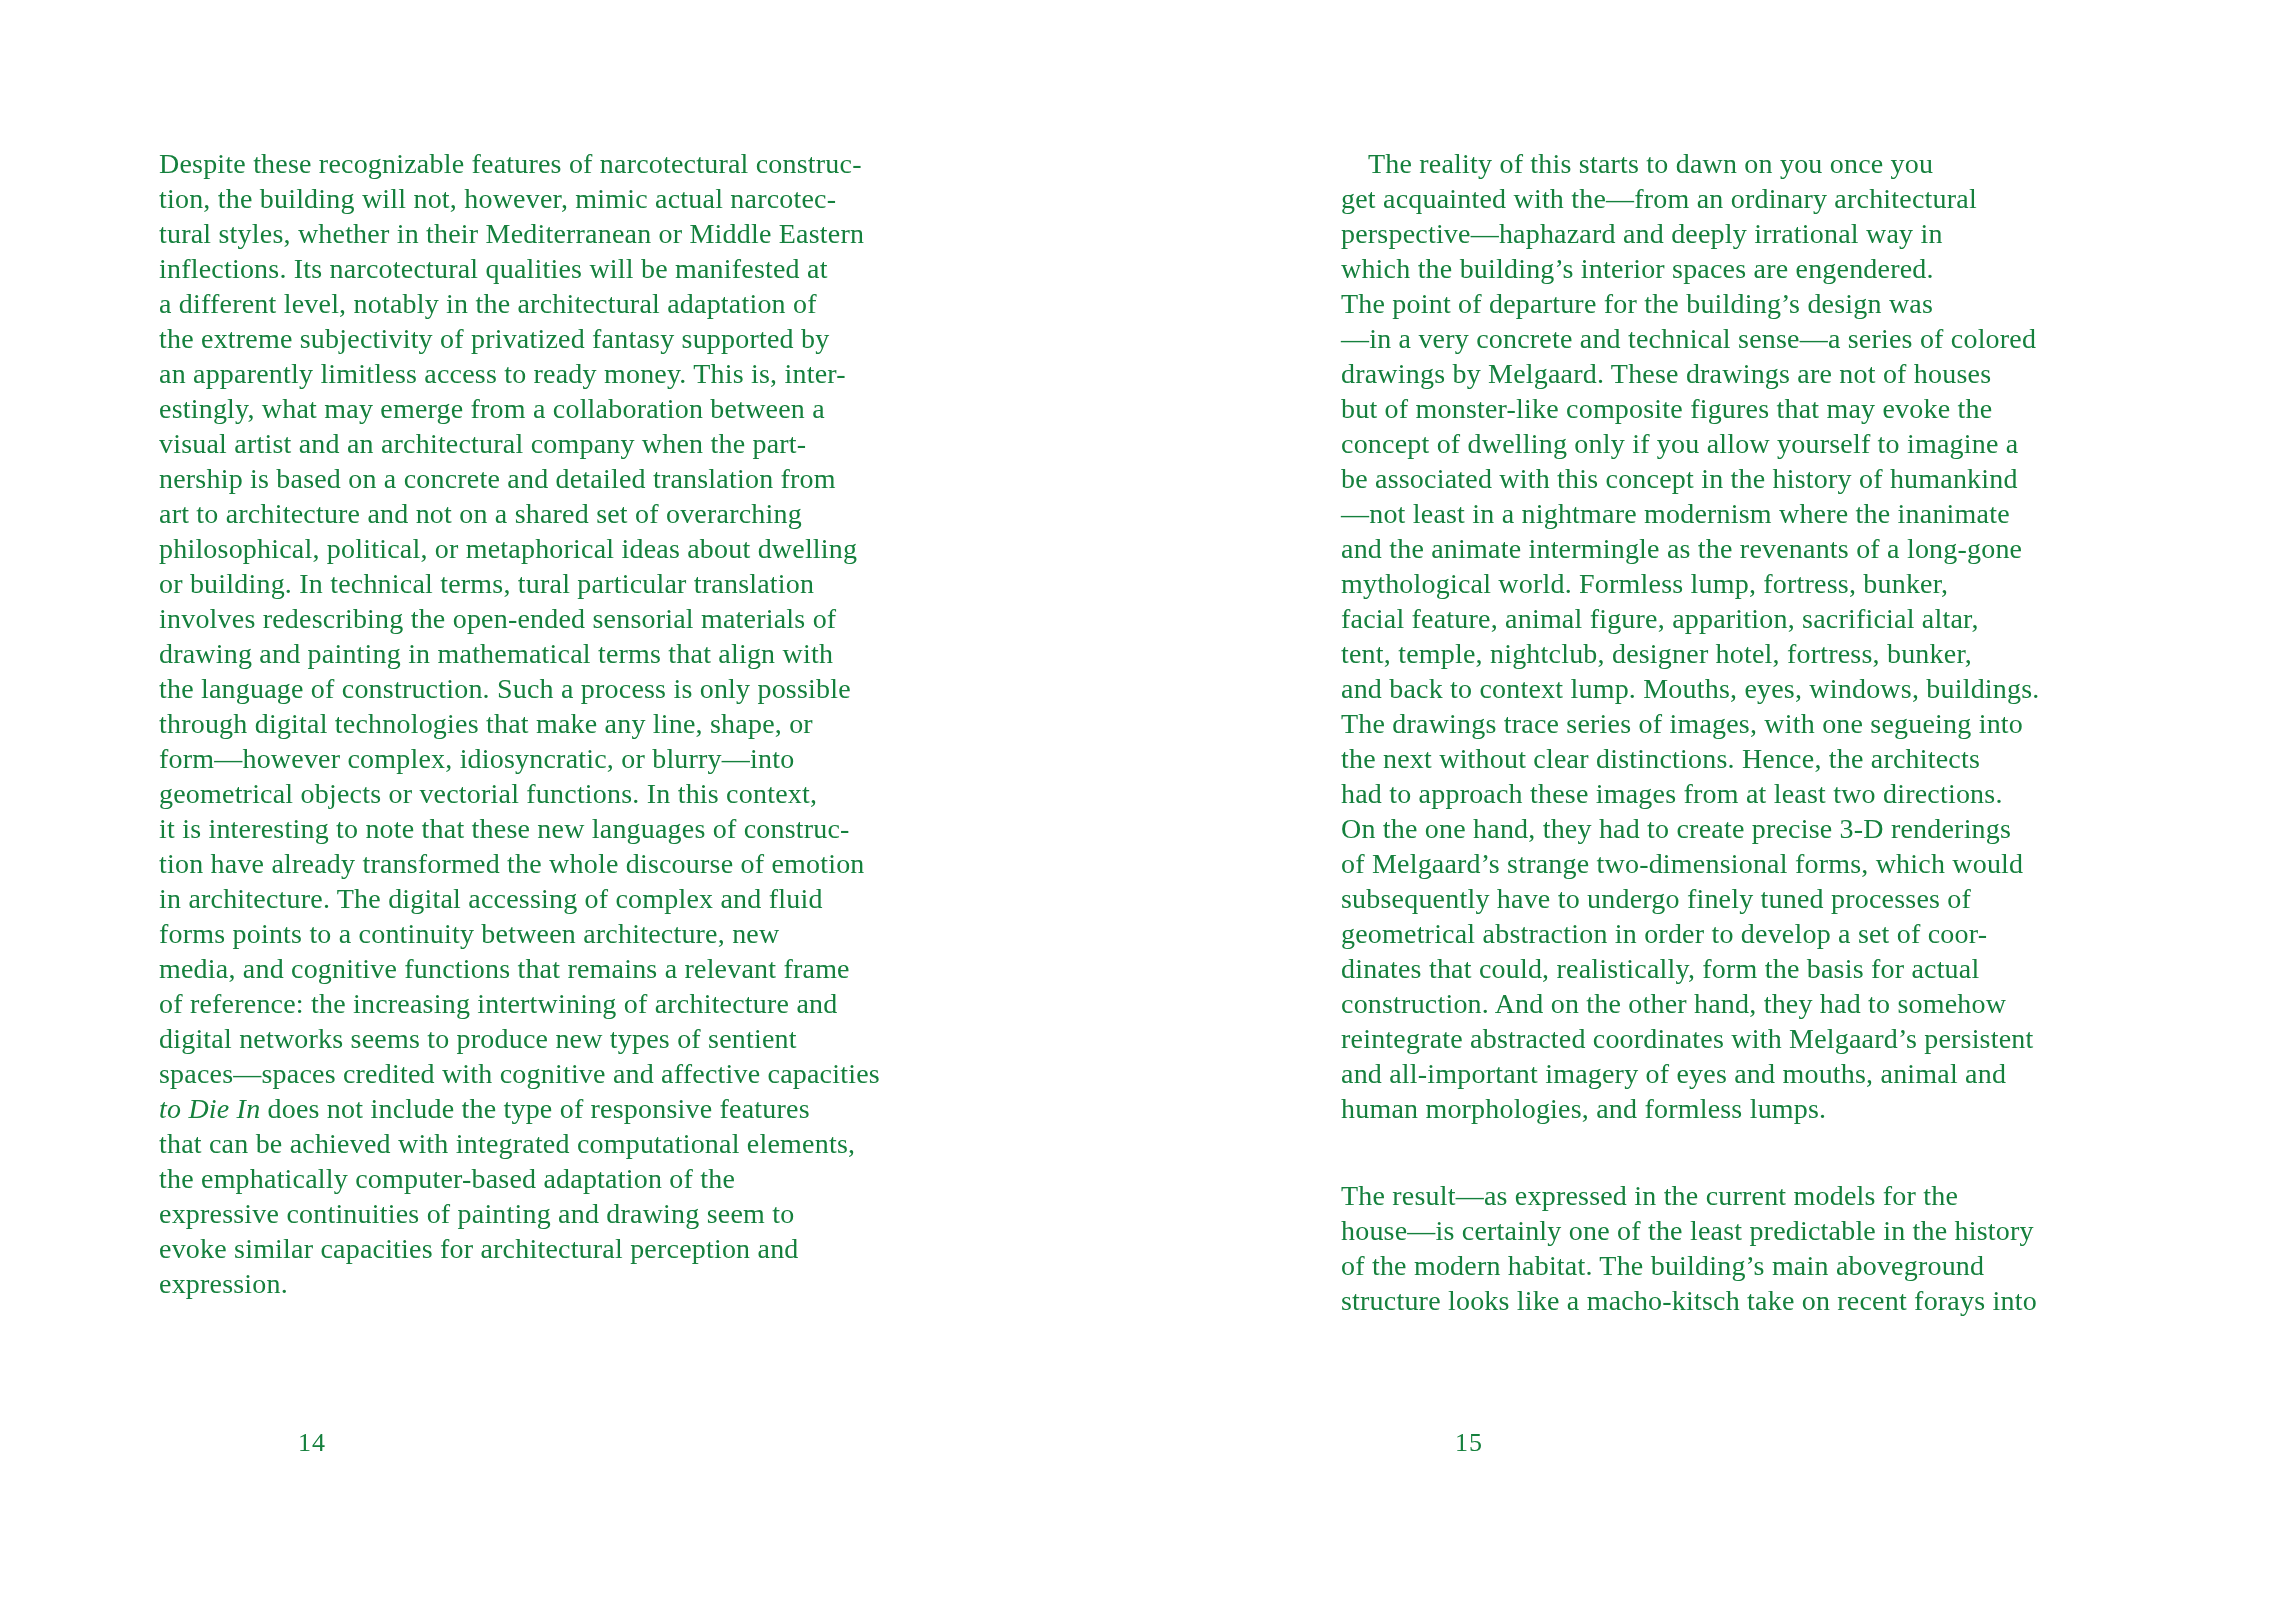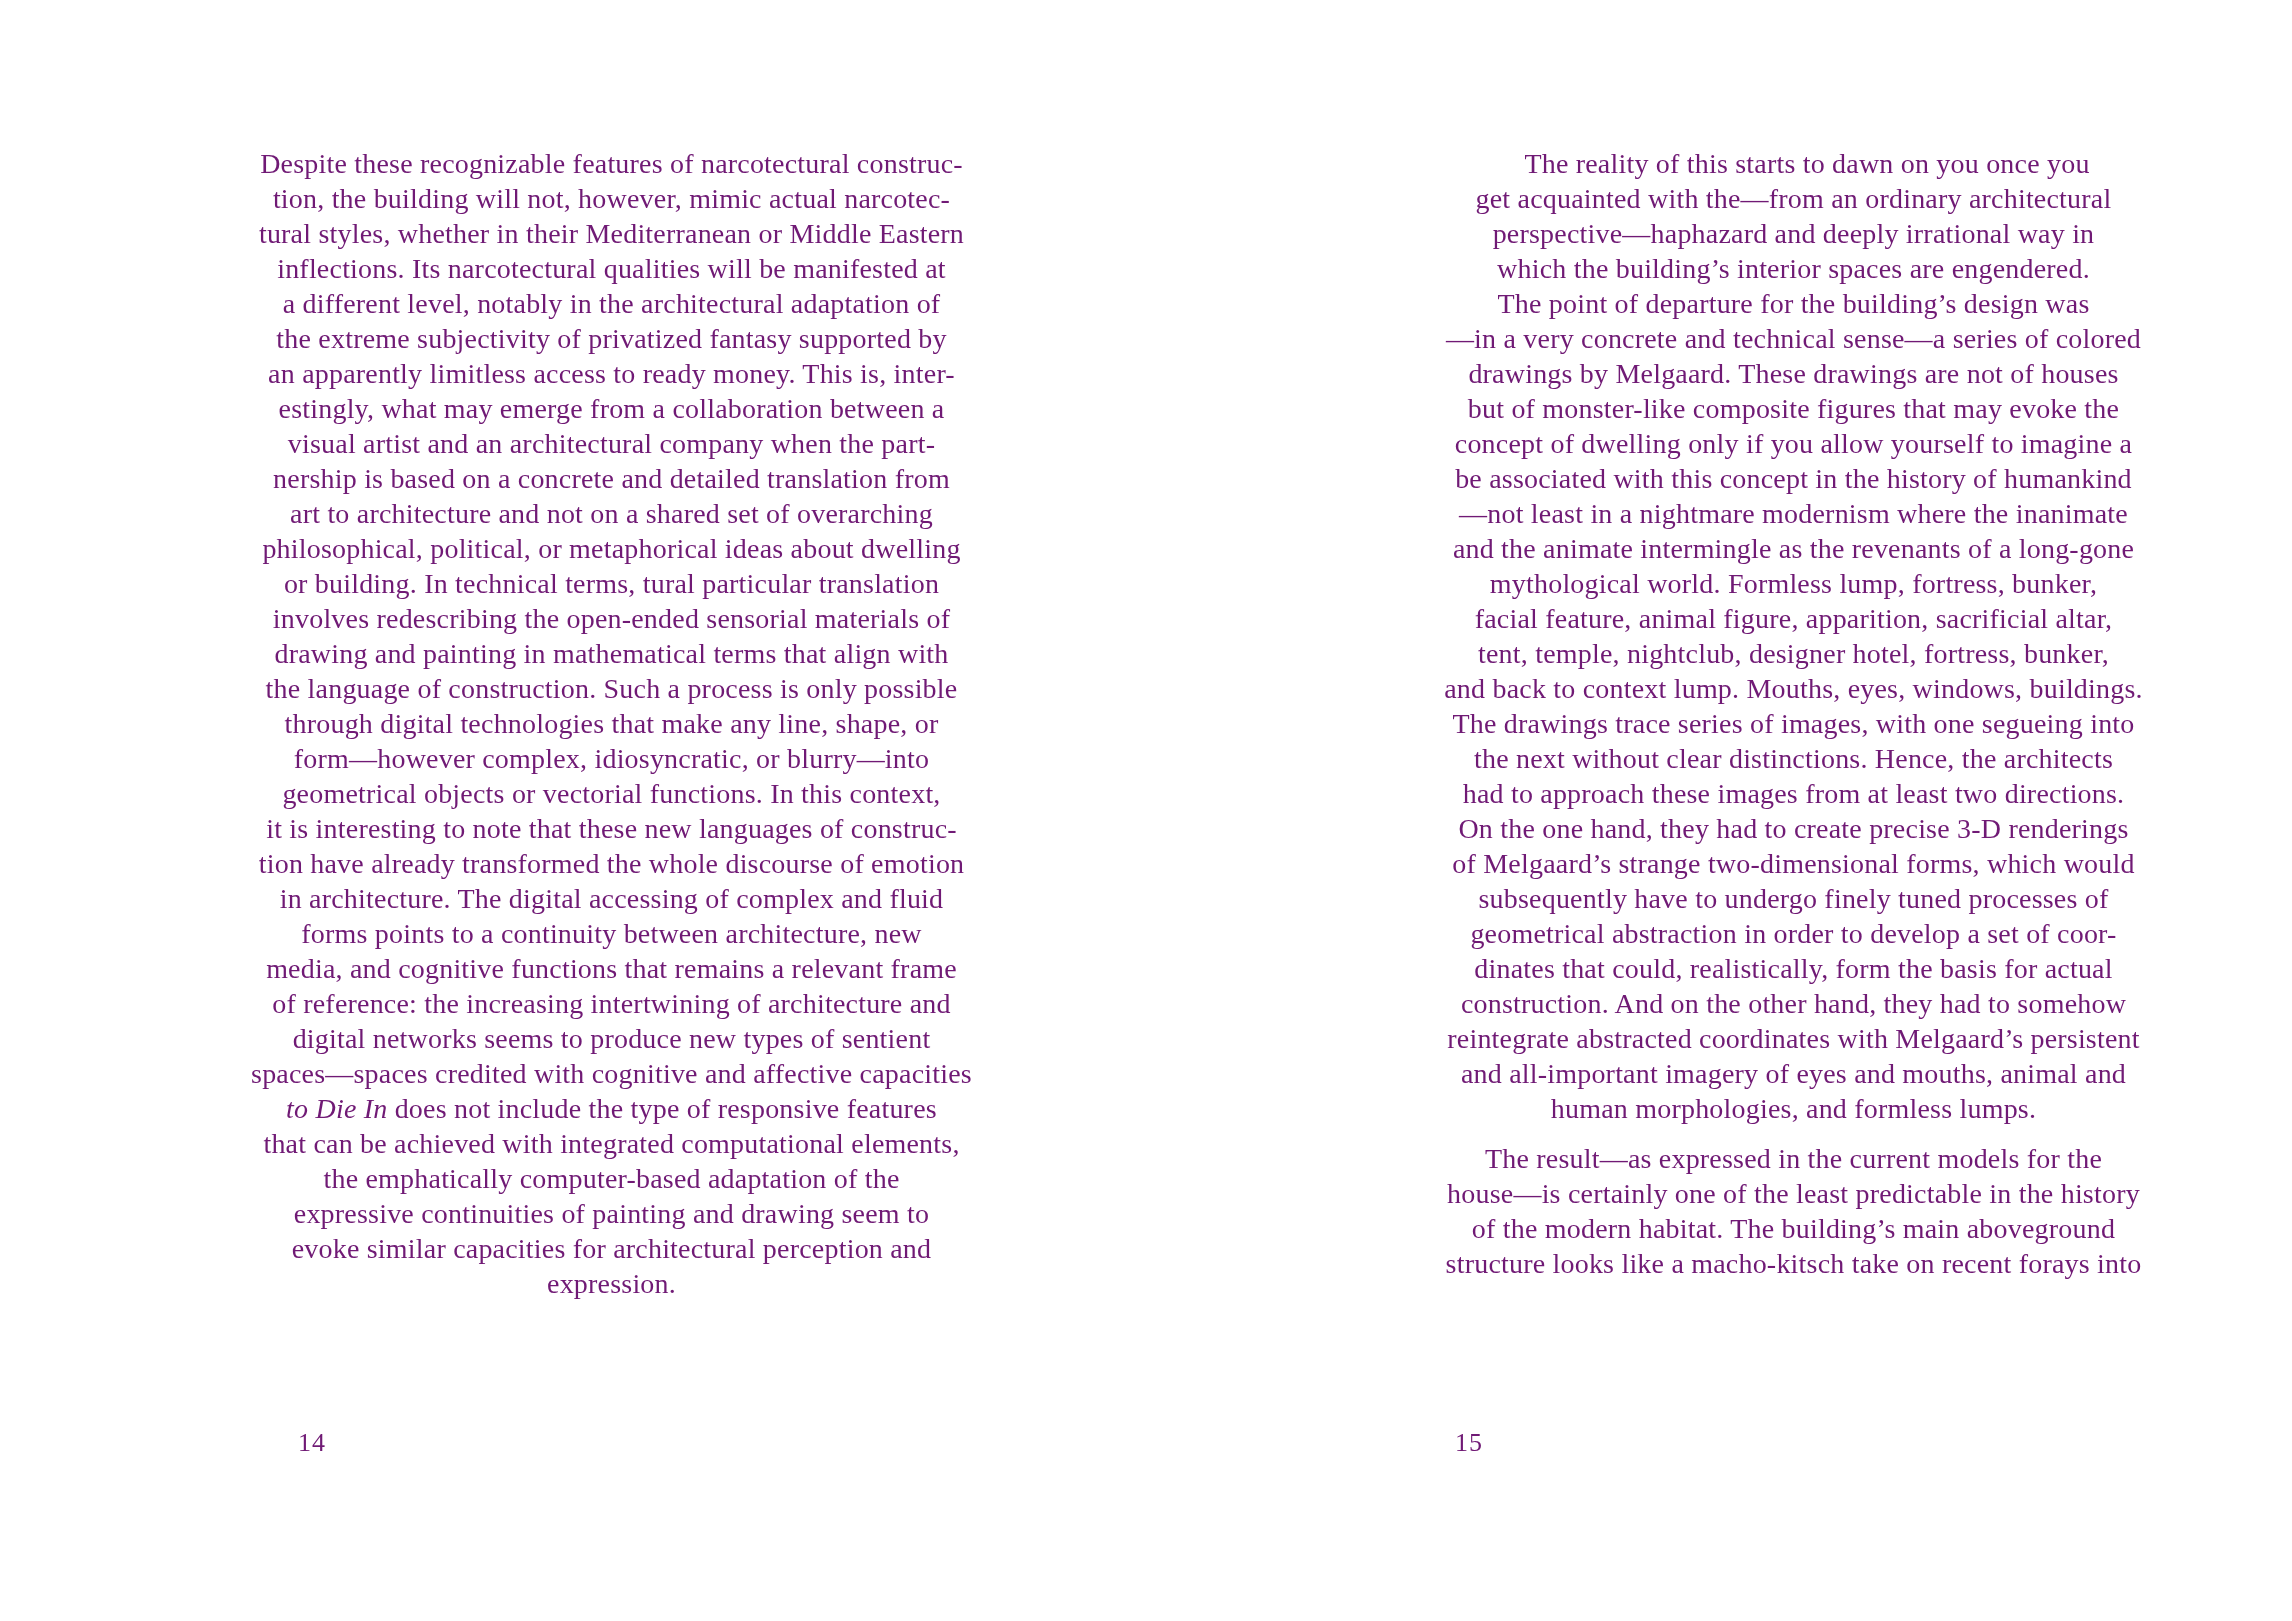--- a/index.html
+++ b/index.html
@@ -1,38 +1,37 @@
 <!DOCTYPE html>
 <html style="font-size:14.3px"><head>
 <meta charset="utf-8">
 <style>
   html, body { margin: 0; padding: 0; }
   .spread {
     position: relative;
     width: 2293px;
     height: 1621px;
     background: #ffffff;
-    color: #701a75;
+    color: #15803d;
     font-family: "Liberation Serif", "DejaVu Serif", serif;
     overflow: hidden;
-    text-align: center;
   }
   .page-text {
     position: absolute;
     top: 146px;
     width: 905px;
     font-size: 28px;
     line-height: 35px;
     letter-spacing: 0.2px;
   }
   #left-text  { left: 159px; }
   #right-text { left: 1341px; }
   .line { white-space: nowrap; }
   .line.indent { padding-left: 27px; }
-  .paragraph + .paragraph { margin-top: 15px; }
+  .paragraph + .paragraph { margin-top: 52px; }
   .italic { font-style: italic; }
   .folio {
     position: absolute;
     top: 1428px;
     font-size: 26px;
     letter-spacing: 0.9px;
   }
   #left-folio  { left: 298px; }
   #right-folio { left: 1455px; }
 </style>

